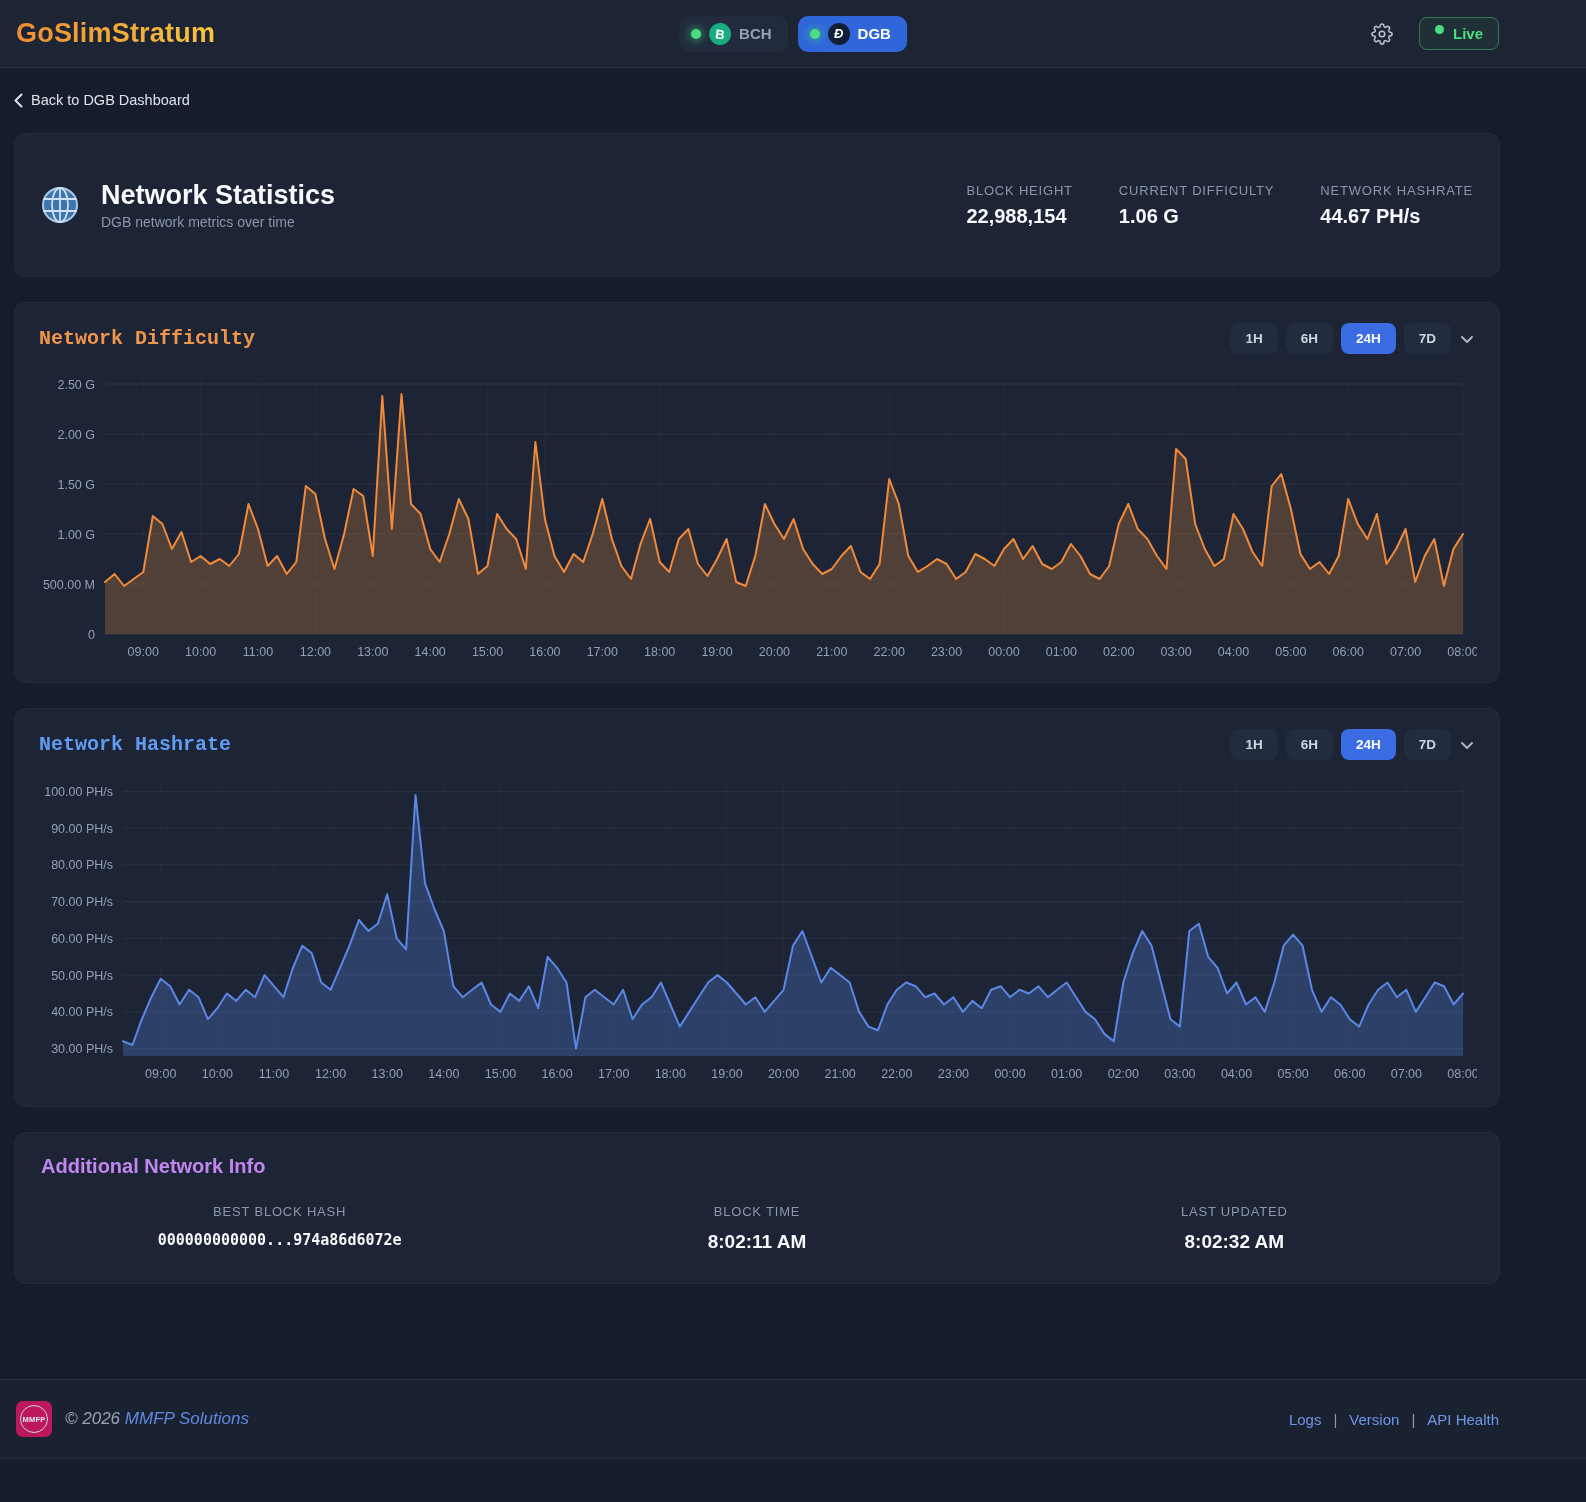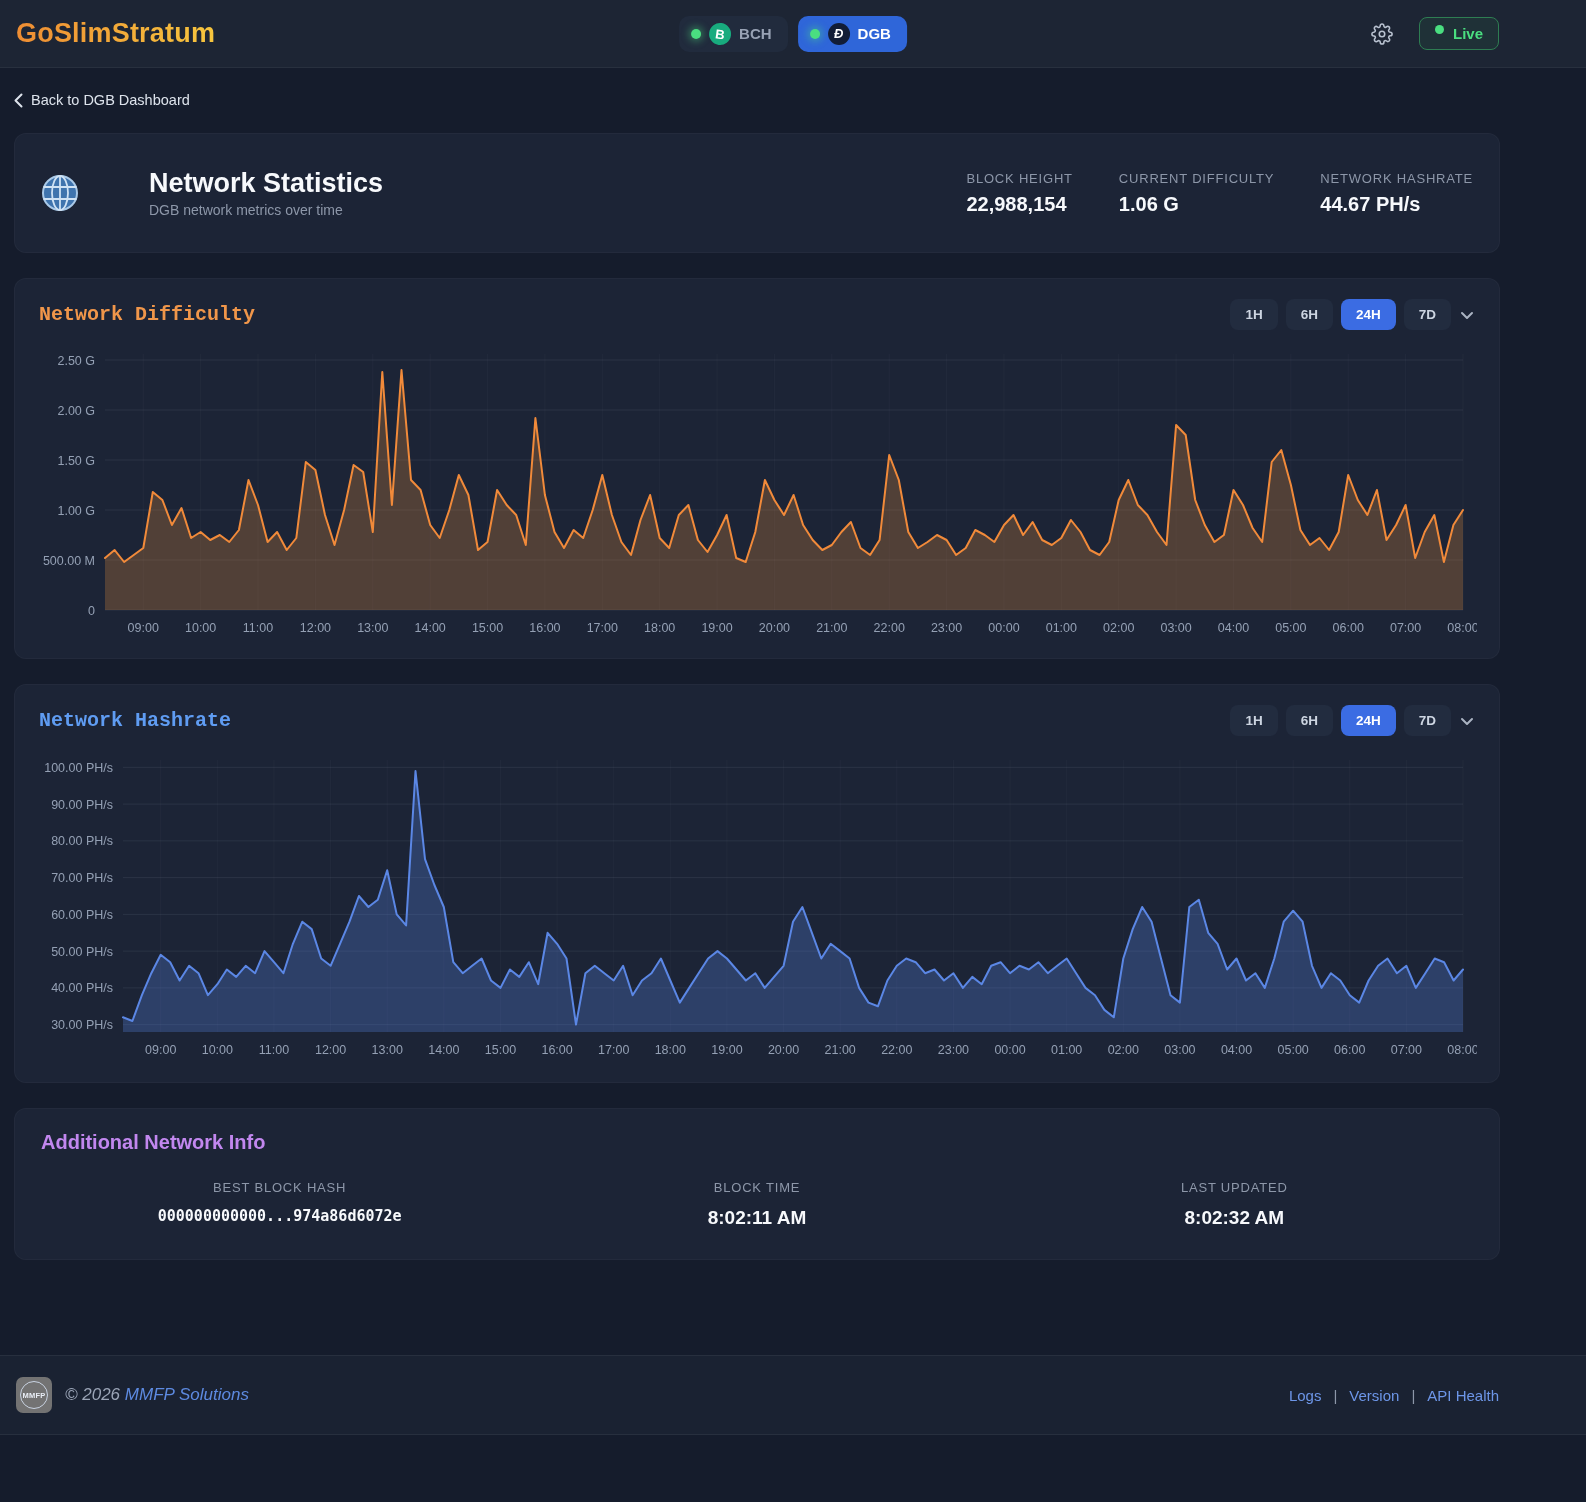--- a/index.html
+++ b/index.html
@@ -61,21 +61,21 @@
   .breadcrumb {
     margin-top:24px; display:flex; align-items:center; gap:8px;
     font-size:14.5px; color:#dde3ec; cursor:pointer; width:fit-content;
   }
   .card {
     background:#1c2436; border-radius:12px;
     border:1px solid rgba(255,255,255,0.03);
     margin-top:25px;
   }
   
-  .stats-card { display:flex; align-items:center; padding:22px 26px; height:120px;gap:48px; }
+  .stats-card { display:flex; align-items:center; padding:22px 26px; height:144px; }
   .globe { width:38px; height:38px; margin-right:22px; flex:none; }
   .page-title { font-size:27px; font-weight:bold; color:#f7f9fc; line-height:1.15; }
   .page-sub { font-size:14px; color:#8d97a9; margin-top:3px; }
   .stats-right { margin-left:auto; display:flex; gap:46px; }
   .stat-label { font-size:13px; color:#8d97a9; letter-spacing:0.8px; }
   .stat-value { font-size:20px; font-weight:bold; color:#f7f9fc; margin-top:7px; }
   
   .chart-card { padding:20px 24px 14px 24px; }
   .chart-head { display:flex; align-items:center; margin-bottom:14px; }
   .chart-title { font-size:20px; font-weight:bold;font-family:Liberation Mono, monospace; }
@@ -101,21 +101,21 @@
   .footer {
     margin-top:95px; height:80px;
     background:#1a2232;
     border-top:1px solid rgba(255,255,255,0.06);
     border-bottom:1px solid rgba(255,255,255,0.06);
     display:flex; align-items:center;
     padding:0 87px 0 16px;
   }
   .footer-left { display:flex; align-items:center; gap:13px; }
   .mmfp-logo {
-    width:36px; height:36px; border-radius:7px; background:#737373;
+    width:36px; height:36px; border-radius:7px; background:#be185d;
     display:flex; align-items:center; justify-content:center; flex:none;
   }
   .mmfp-circle {
     width:28px; height:28px; border-radius:50%; border:1.5px solid #c9d3e2;
     display:flex; align-items:center; justify-content:center;
     font-size:7.5px; font-weight:bold; color:#e8edf5; letter-spacing:0.2px;
   }
   .copyright { font-size:17px; color:#9aa4b6;font-style:italic; }
   .copyright a, .footer-company { color:#5d8ae0; cursor:pointer; }
   .footer-links { margin-left:auto; display:flex; align-items:center; gap:12px; font-size:15px; }

